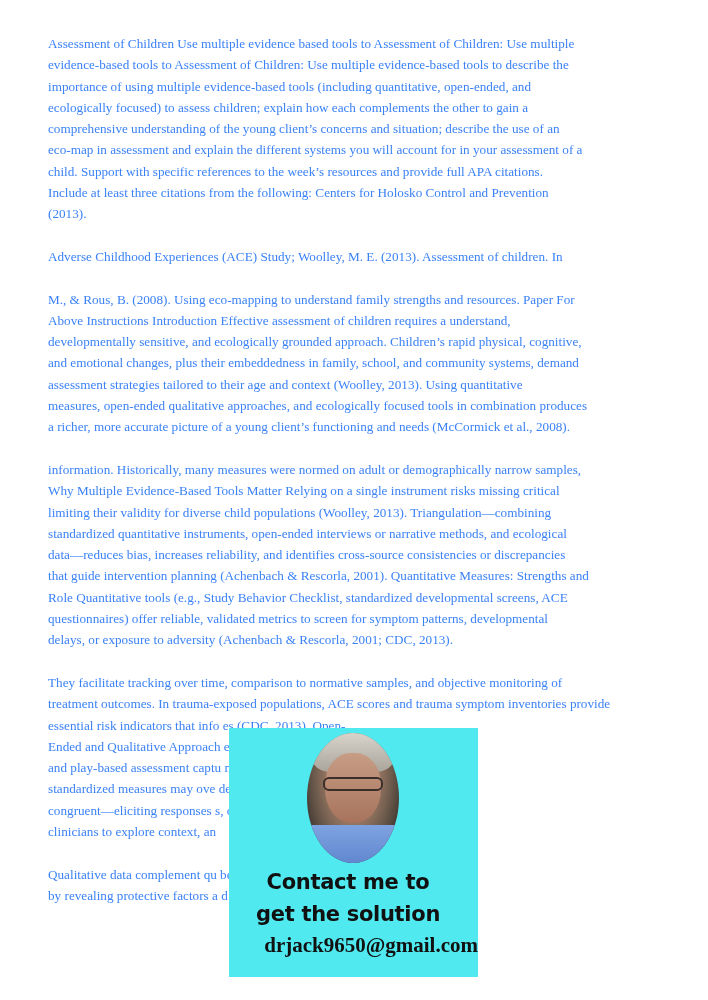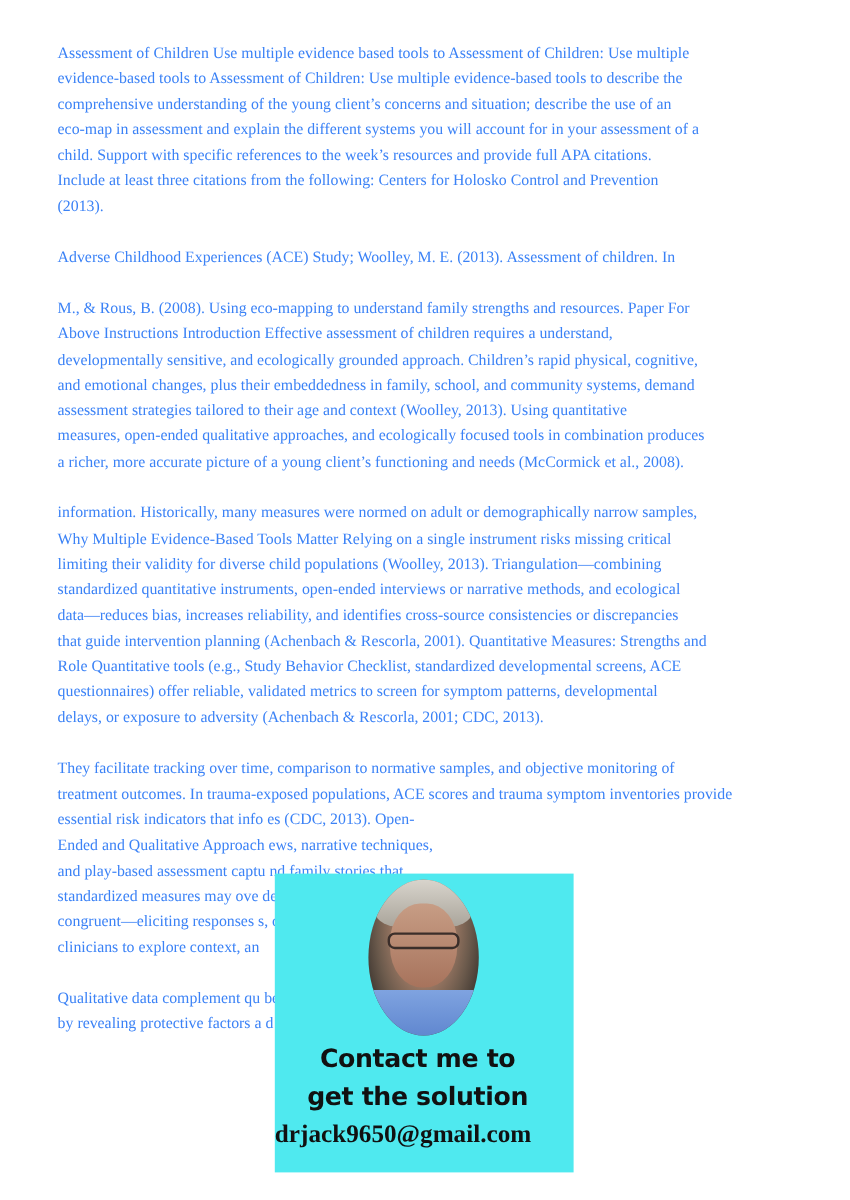--- a/index.html
+++ b/index.html
@@ -39,32 +39,34 @@
     background: linear-gradient(#7fa3e0, #5f86cf);
   }
   .cta {
     position: absolute; left: 0; width: 238px; text-align: center;
     font-family: "DejaVu Sans", "Liberation Sans", sans-serif; font-weight: bold;
     color: #111111;
   }
   .cta1 { top: 140px; font-size: 21px; line-height: 28px; letter-spacing: -0.3px; }
   .cta2 { top: 172px; font-size: 21px; line-height: 28px; letter-spacing: -0.3px; }
   .email {
-    position: absolute; left: 0; top: 203px; width: 249px; text-align: left;
+    position: absolute; left: 0; top: 203px; width: 249px; text-align: right;
     font-family: "Liberation Serif", "DejaVu Serif", serif; font-weight: bold;
     font-size: 21px; line-height: 28px; color: #111111;
   }
 </style>
 </head>
 <body>
 
 <div class="page">
   <p class="para">
     <span class="line">Assessment of Children Use multiple evidence based tools to Assessment of Children: Use multiple</span>
     <span class="line">evidence-based tools to Assessment of Children: Use multiple evidence-based tools to describe the</span>
+    <span class="line">importance of using multiple evidence-based tools (including quantitative, open-ended, and</span>
+    <span class="line">ecologically focused) to assess children; explain how each complements the other to gain a</span>
     <span class="line">comprehensive understanding of the young client’s concerns and situation; describe the use of an</span>
     <span class="line">eco-map in assessment and explain the different systems you will account for in your assessment of a</span>
     <span class="line">child. Support with specific references to the week’s resources and provide full APA citations.</span>
     <span class="line">Include at least three citations from the following: Centers for Holosko Control and Prevention</span>
     <span class="line">(2013).</span>
   </p>
   <p class="para">
     <span class="line">Adverse Childhood Experiences (ACE) Study; Woolley, M. E. (2013). Assessment of children. In</span>
   </p>
   <p class="para">

